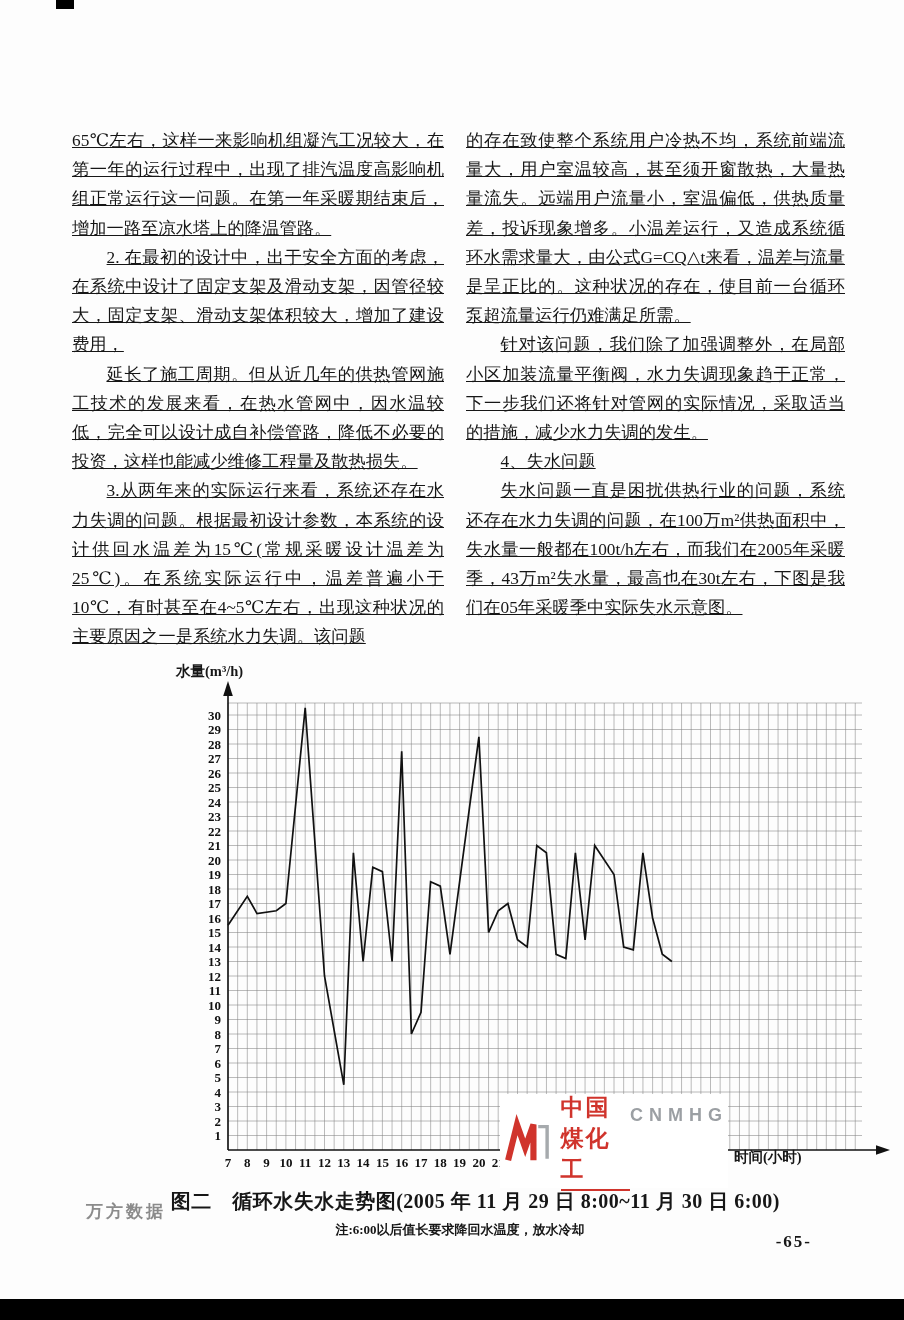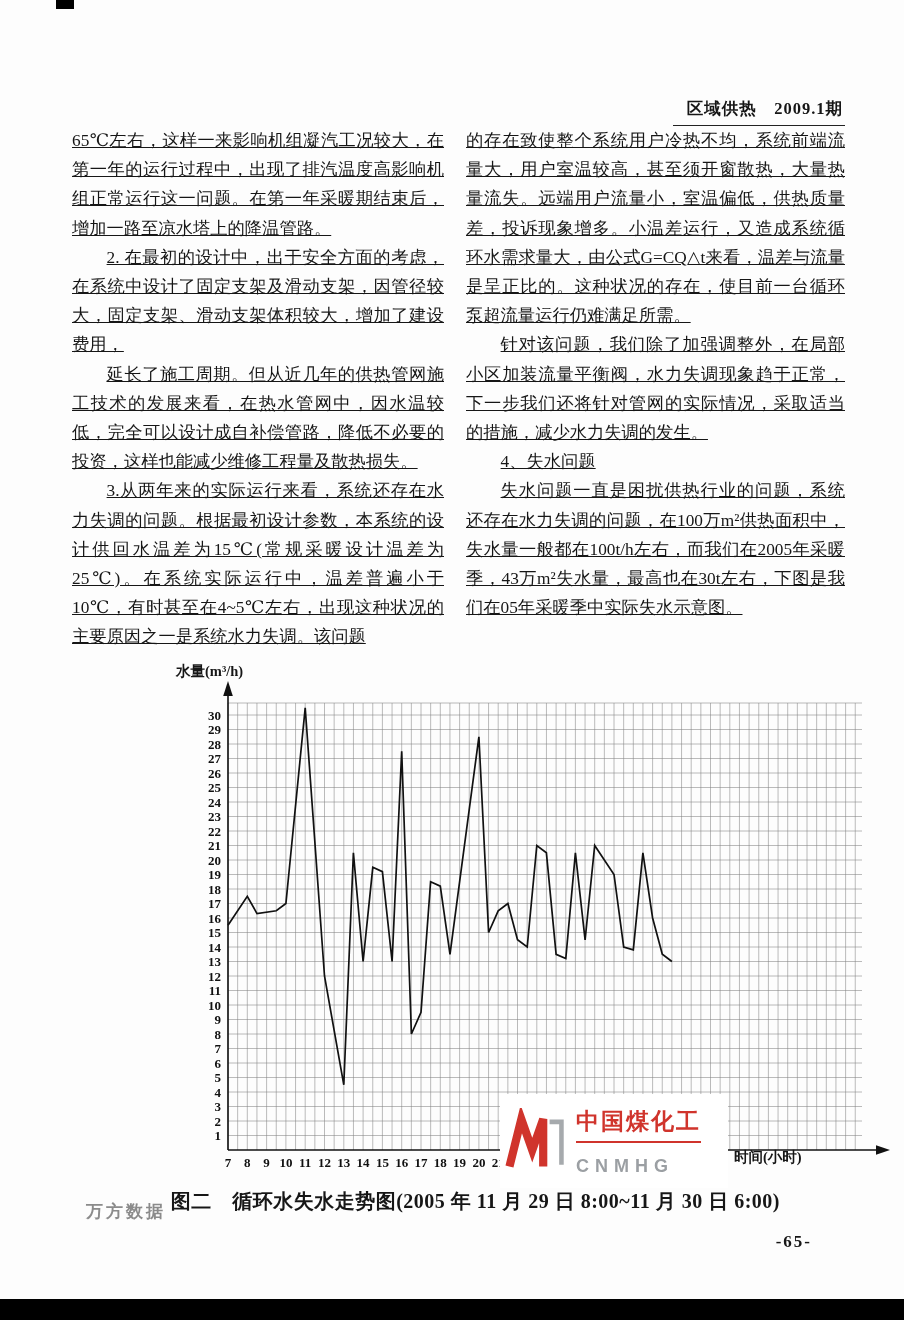--- a/index.html
+++ b/index.html
@@ -32,37 +32,36 @@
     font-size:20px;font-weight:700;letter-spacing:0.5px;}
   .figure-note{position:absolute;left:140px;top:1221px;width:640px;text-align:center;
     font-size:13px;font-weight:700;}
 
   
   .watermark{
     position:absolute;left:500px;top:1094px;width:228px;height:94px;background:#fff;
     display:flex;align-items:center;gap:10px;padding-left:4px;box-sizing:border-box;z-index:5;
     font-family:"Liberation Sans","DejaVu Sans",sans-serif;
   }
-  .wm-text{display:flex;flex-direction:column;}
+  .wm-text{display:flex;flex-direction:row;}
   .wm-title{font-size:23px;font-weight:700;color:#d0342c;letter-spacing:2px;
     border-bottom:2px solid #d0342c;padding-bottom:4px;}
   .wm-sub{font-size:18px;color:#9b9fa3;letter-spacing:6px;margin-top:13px;font-weight:700;}
 
   .page-number{position:absolute;right:92px;top:1232px;font-size:17px;font-weight:700;letter-spacing:2px;}
   .wanfang{position:absolute;left:86px;top:1200px;font-size:17px;font-weight:700;
     color:#8b8b8b;letter-spacing:3px;}
 </style>
 </head>
 <body>
 
 <div class="page">
 
   <div class="artifact-top"></div>
 
-  <div class="journal-header">区域供热　2009.1期</div>
 
   <div class="col col-left">
     <p class="cont">65℃左右，这样一来影响机组凝汽工况较大，在第一年的运行过程中，出现了排汽温度高影响机组正常运行这一问题。在第一年采暖期结束后，增加一路至凉水塔上的降温管路。</p>
     <p class="ind">2. 在最初的设计中，出于安全方面的考虑，在系统中设计了固定支架及滑动支架，因管径较大，固定支架、滑动支架体积较大，增加了建设费用，</p>
     <p class="ind">延长了施工周期。但从近几年的供热管网施工技术的发展来看，在热水管网中，因水温较低，完全可以设计成自补偿管路，降低不必要的投资，这样也能减少维修工程量及散热损失。</p>
     <p class="ind">3.从两年来的实际运行来看，系统还存在水力失调的问题。根据最初设计参数，本系统的设计供回水温差为15℃(常规采暖设计温差为25℃)。在系统实际运行中，温差普遍小于10℃，有时甚至在4~5℃左右，出现这种状况的主要原因之一是系统水力失调。该问题</p>
   </div>
 
   <div class="col col-right">
     <p class="cont">的存在致使整个系统用户冷热不均，系统前端流量大，用户室温较高，甚至须开窗散热，大量热量流失。远端用户流量小，室温偏低，供热质量差，投诉现象增多。小温差运行，又造成系统循环水需求量大，由公式G=CQ△t来看，温差与流量是呈正比的。这种状况的存在，使目前一台循环泵超流量运行仍难满足所需。</p>
@@ -230,19 +229,20 @@
       <path d="M6,62 L19,10 L31,44 L43,10 L43,62" stroke="#d0342c" stroke-width="9" fill="none"></path>
       <path d="M50,13 L63,13 L63,60" stroke="#a6aaad" stroke-width="5" fill="none"></path>
     </svg>
     <div class="wm-text">
       <span class="wm-title">中国煤化工</span>
       <span class="wm-sub">CNMHG</span>
     </div>
   </div>
 
   <div class="figure-caption">图二　循环水失水走势图(2005 年 11 月 29 日 8:00~11 月 30 日 6:00)</div>
+  <div class="figure-note">注:6:00以后值长要求降回水温度，放水冷却</div>
 
   <div class="page-number">-65-</div>
   <div class="wanfang">万方数据</div>
 
   <div class="artifact-bottom"></div>
 
 </div>
 
 </body></html>

